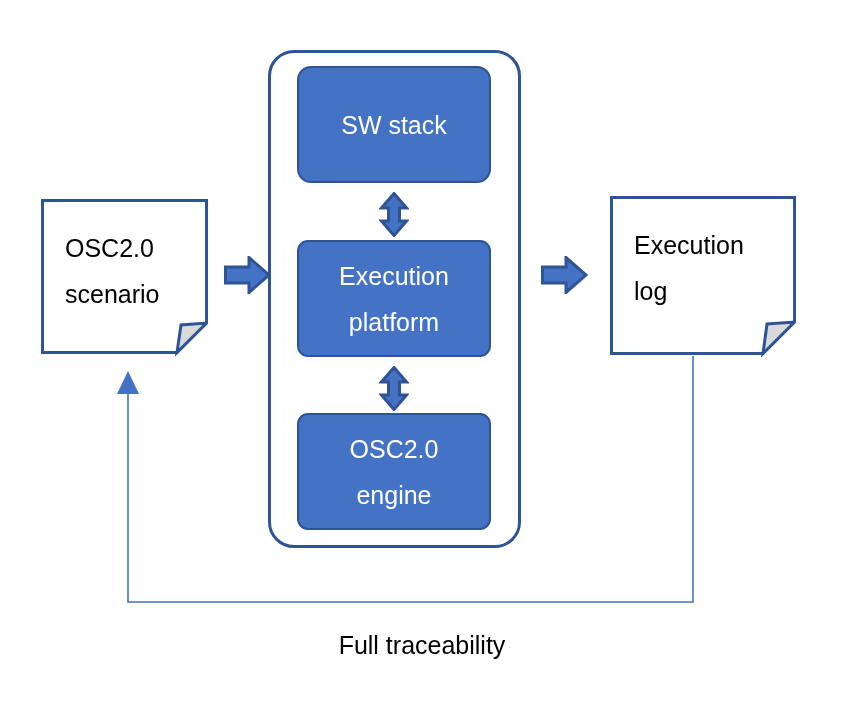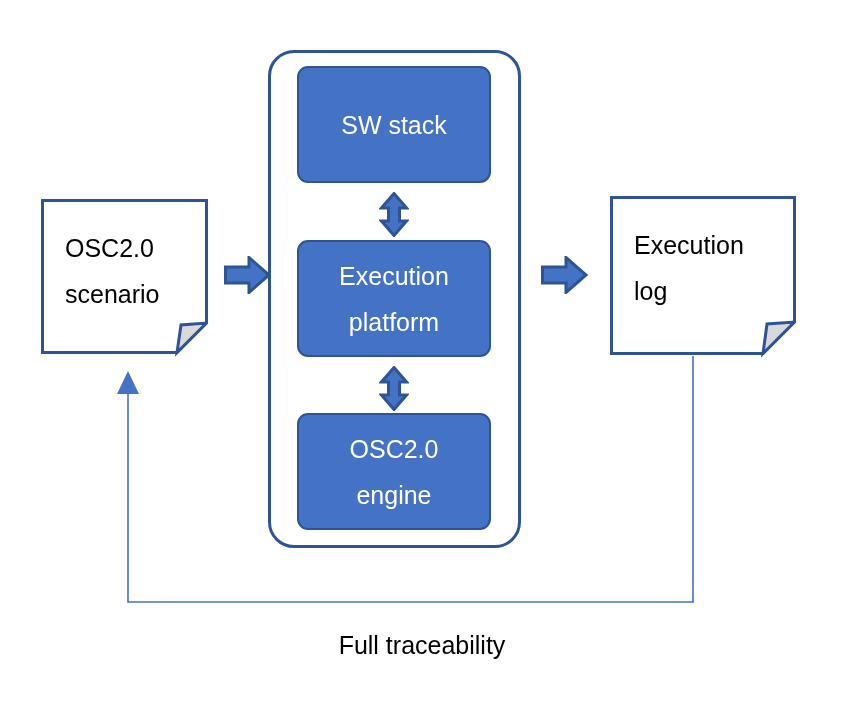--- a/index.html
+++ b/index.html
@@ -102,21 +102,21 @@
   </div>
 
   <div class="arrow-svg" style="left:224px; top:256px;">
     <svg width="47" height="38" viewBox="0 0 47 38">
       <path d="M1.5 11 H25 V1.5 L45 19 L25 36.5 V27 H1.5 Z" fill="#4472C4" stroke="#2E5496" stroke-width="3" stroke-linejoin="miter"></path>
     </svg>
   </div>
 
   <div class="platform-container" style="left:268px; top:50px; width:253px; height:498px;"></div>
 
-  <div class="blue-box" style="left:297px; top:66px; width:194px; height:117px;">
+  <div class="blue-box" style="left:297px; top:66px; width:194px; height:117px;border-radius:14px;">
     <span>SW stack</span>
   </div>
 
   <div class="arrow-svg" style="left:379px; top:192px;">
     <svg width="30" height="45" viewBox="0 0 30 45">
       <path d="M15 1.5 L27.5 16 H20.5 V29 H27.5 L15 43.5 L2.5 29 H9.5 V16 H2.5 Z" fill="#4472C4" stroke="#2E5496" stroke-width="3" stroke-linejoin="miter"></path>
     </svg>
   </div>
 
   <div class="blue-box" style="left:297px; top:240px; width:194px; height:117px;">

